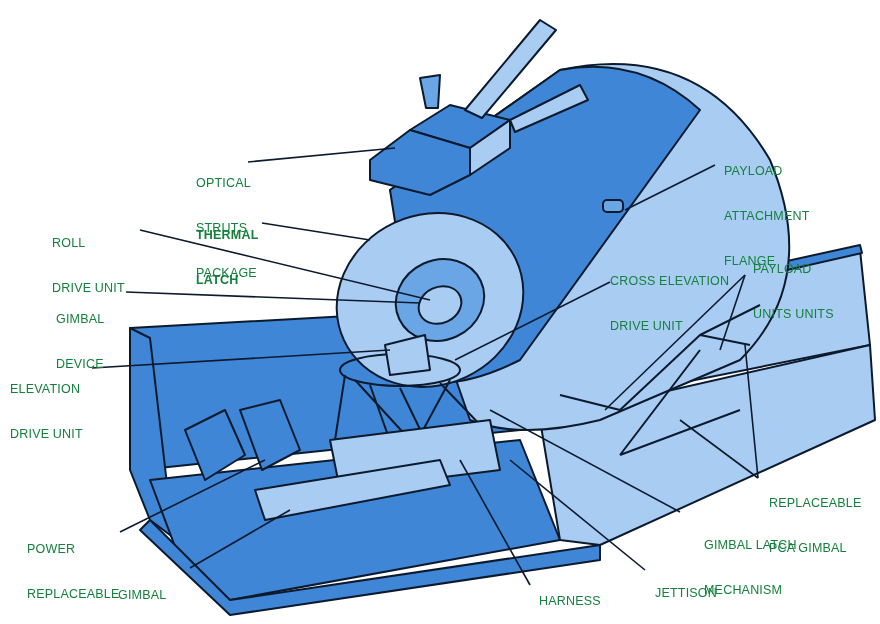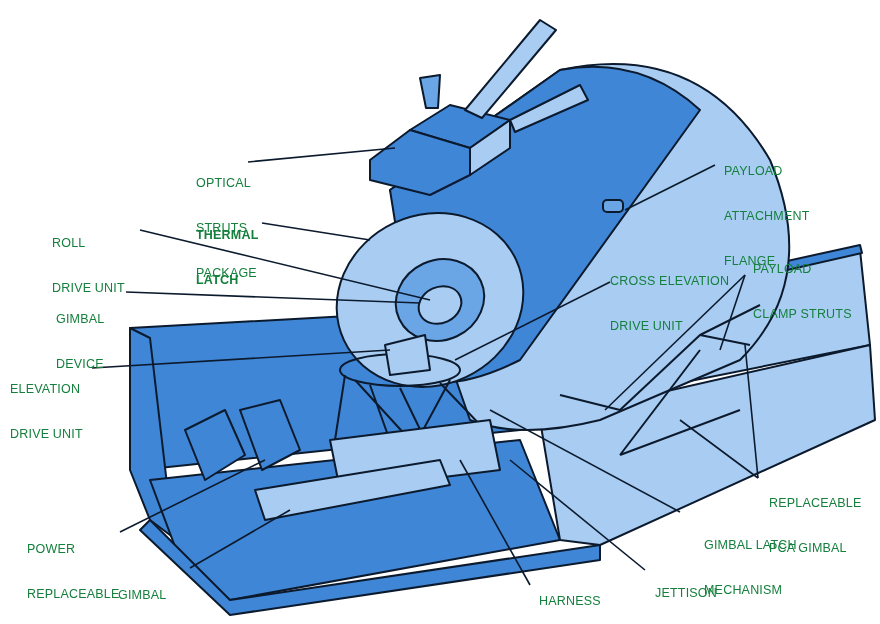--- a/index.html
+++ b/index.html
@@ -94,21 +94,21 @@
   <span>ELEVATION</span>
   <span>DRIVE UNIT</span>
 </div>
 <div class="lbl" style="left:724px;top:134px;">
   <span>PAYLOAD</span>
   <span>ATTACHMENT</span>
   <span>FLANGE</span>
 </div>
 <div class="lbl" style="left:753px;top:232px;">
   <span>PAYLOAD</span>
-  <span>CLAMP STRUTS</span>
+  <span>UNITS UNITS</span>
 </div>
 <div class="lbl" style="left:610px;top:244px;">
   <span>CROSS ELEVATION</span>
   <span>DRIVE UNIT</span>
 </div>
 <div class="lbl" style="left:769px;top:466px;">
   <span>REPLACEABLE</span>
   <span>PCA GIMBAL</span>
 </div>
 <div class="lbl" style="left:704px;top:508px;">

